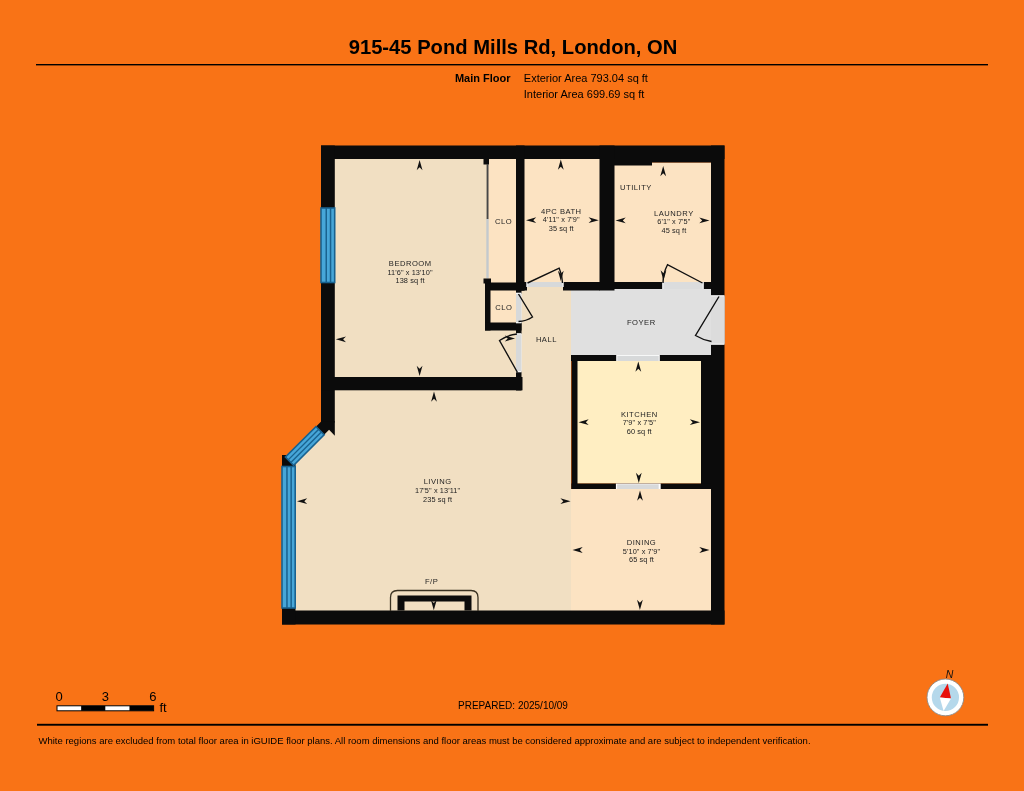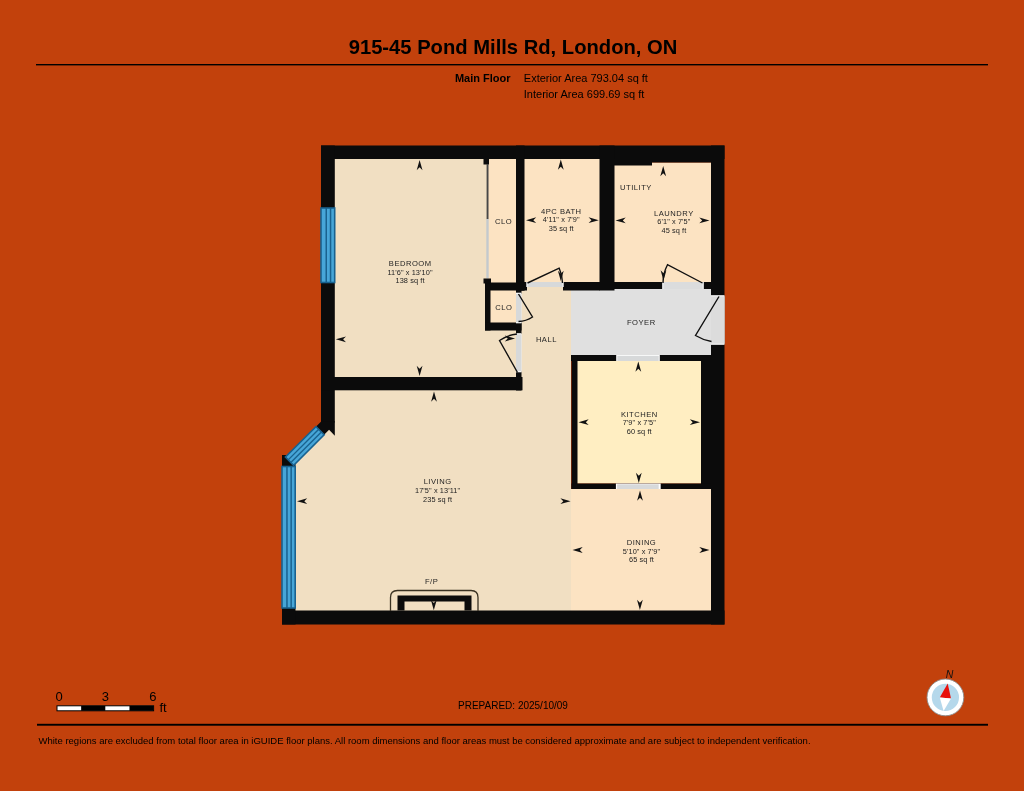--- a/index.html
+++ b/index.html
@@ -1,16 +1,16 @@
 <!DOCTYPE html>
 <html><head>
 <meta charset="utf-8">
 <style>
   html,body{margin:0;padding:0;background:#fff;}
-  .page{position:relative;width:1024px;height:791px;background:#c2410c;overflow:hidden;
+  .page{position:relative;width:1024px;height:791px;background:#f97316;overflow:hidden;
         font-family:"Liberation Sans", sans-serif;}
   svg{position:absolute;left:0;top:0;}
   text{font-family:"Liberation Sans", sans-serif;}
   .rm{font-size:7.6px;letter-spacing:0.5px;fill:#232323;}
   .dm{font-size:7.35px;letter-spacing:0.1px;fill:#232323;}
 </style>
 </head>
 <body>
 <div class="page">
 <svg width="1024" height="791" viewBox="0 0 1024 791">

